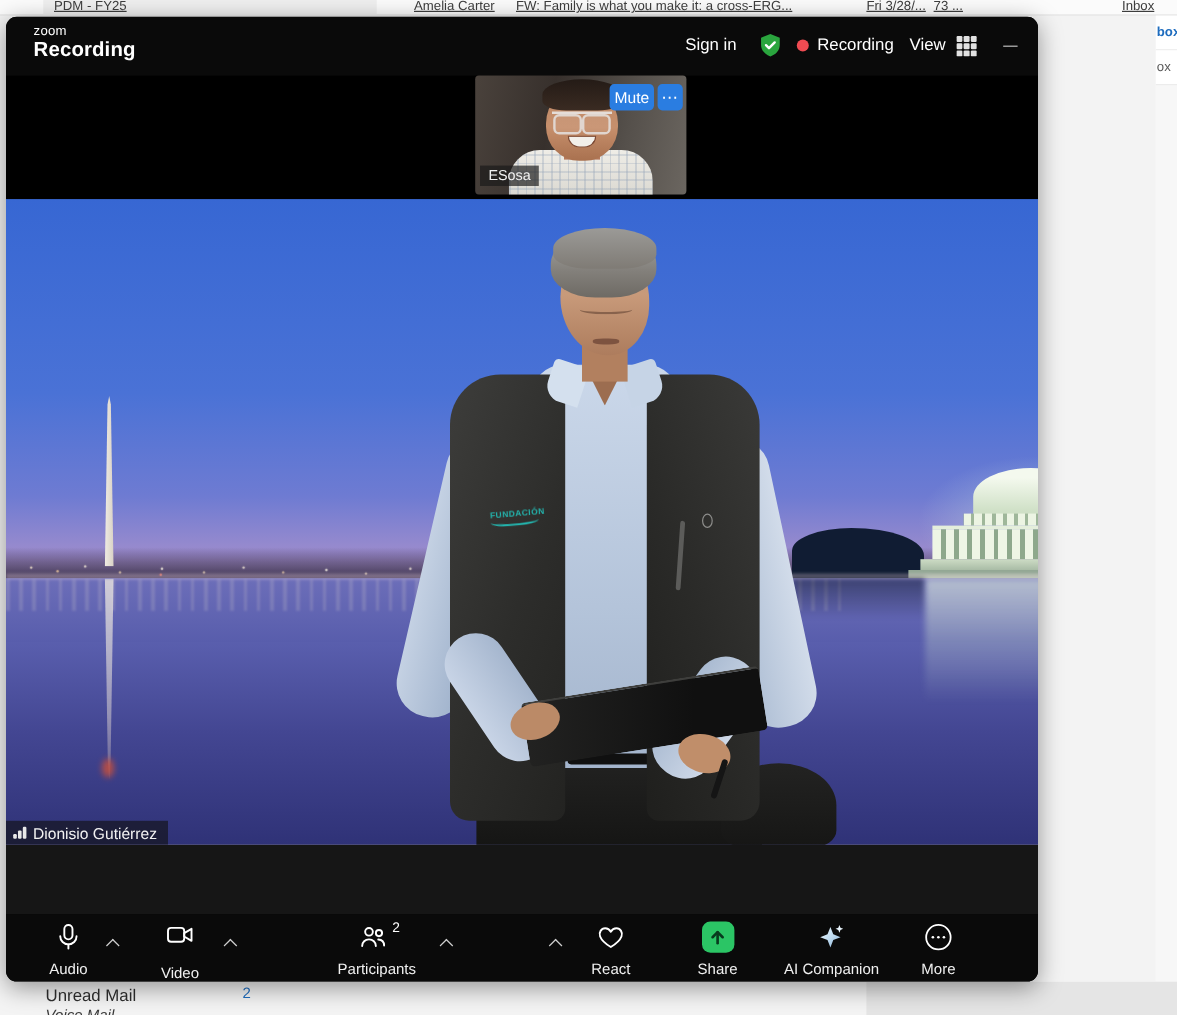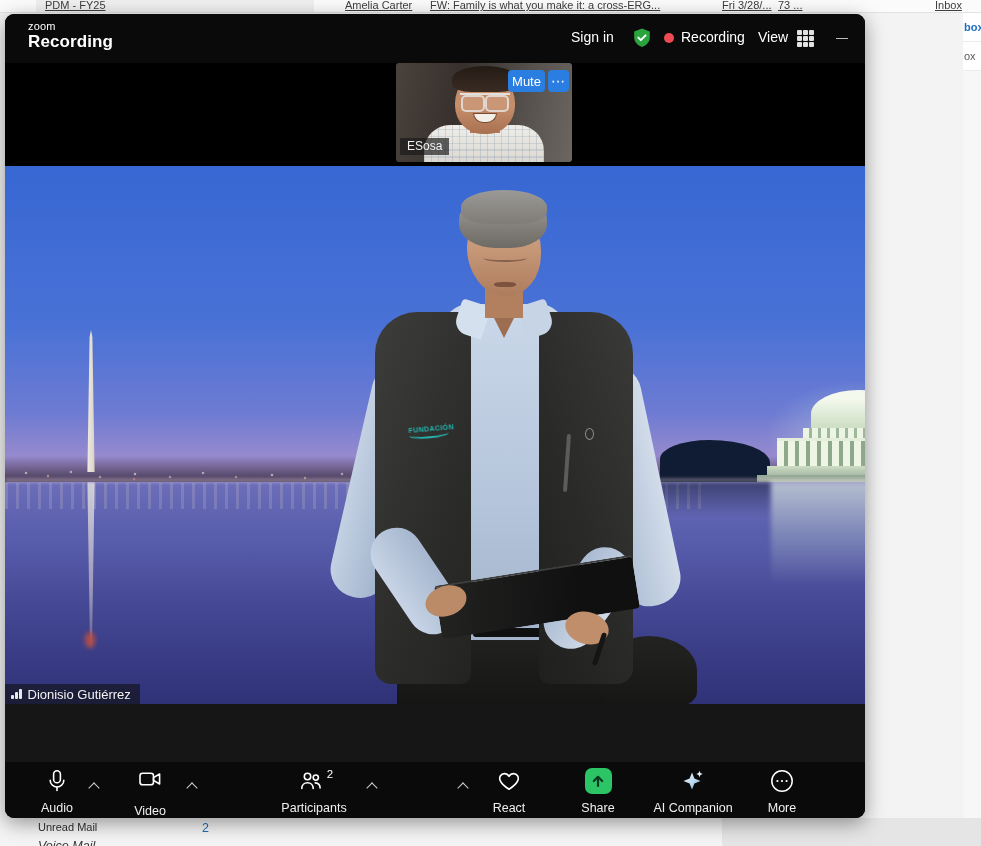--- a/index.html
+++ b/index.html
@@ -19,21 +19,21 @@
   .mt-date    { left:722px; }
   .mt-size    { left:778px; }
   .mt-inbox   { left:935px; }
   #mail-right { left:963px; top:13px; width:18px; height:805px; background:#f7f7f7; overflow:hidden; }
   #mail-right .mr-row { position:relative; height:29px; border-bottom:1px solid #ececec; background:#fff; }
   #mail-right .mr-row span { position:absolute; left:1px; top:8px; font-size:11px; white-space:nowrap; }
   .mr-unread span { color:#1f6dbf; font-weight:bold; }
   .mr-read span { color:#5a5a5a; }
   #mail-bottom { left:0; top:818px; width:981px; height:28px; background:#f4f4f4; overflow:hidden; }
   #mail-bottom .pane { left:722px; top:0; width:259px; height:28px; background:#e5e5e5; }
-  .mb-unread { left:38px; top:3px; font-size:11px; color:#2e2e2e; }
+  .mb-unread { left:38px; top:3px; font-size:14px; color:#2e2e2e; }
   .mb-count  { left:202px; top:3px; font-size:12.5px; color:#1f6dbf; }
   .mb-voice  { left:38px; top:21px; font-size:12.5px; font-style:italic; color:#3a3a3a; }
 
   
   #zwin { left:5px; top:14px; width:860px; height:804px; background:#000;
           border-radius:9px; overflow:hidden; box-shadow:0 5px 20px rgba(0,0,0,.4); }
 
   
   #titlebar { left:0; top:0; width:958px; height:49px; background:#0a0a0a; }
   #brand { left:23px; top:7px; color:#fff; line-height:1.05; }

